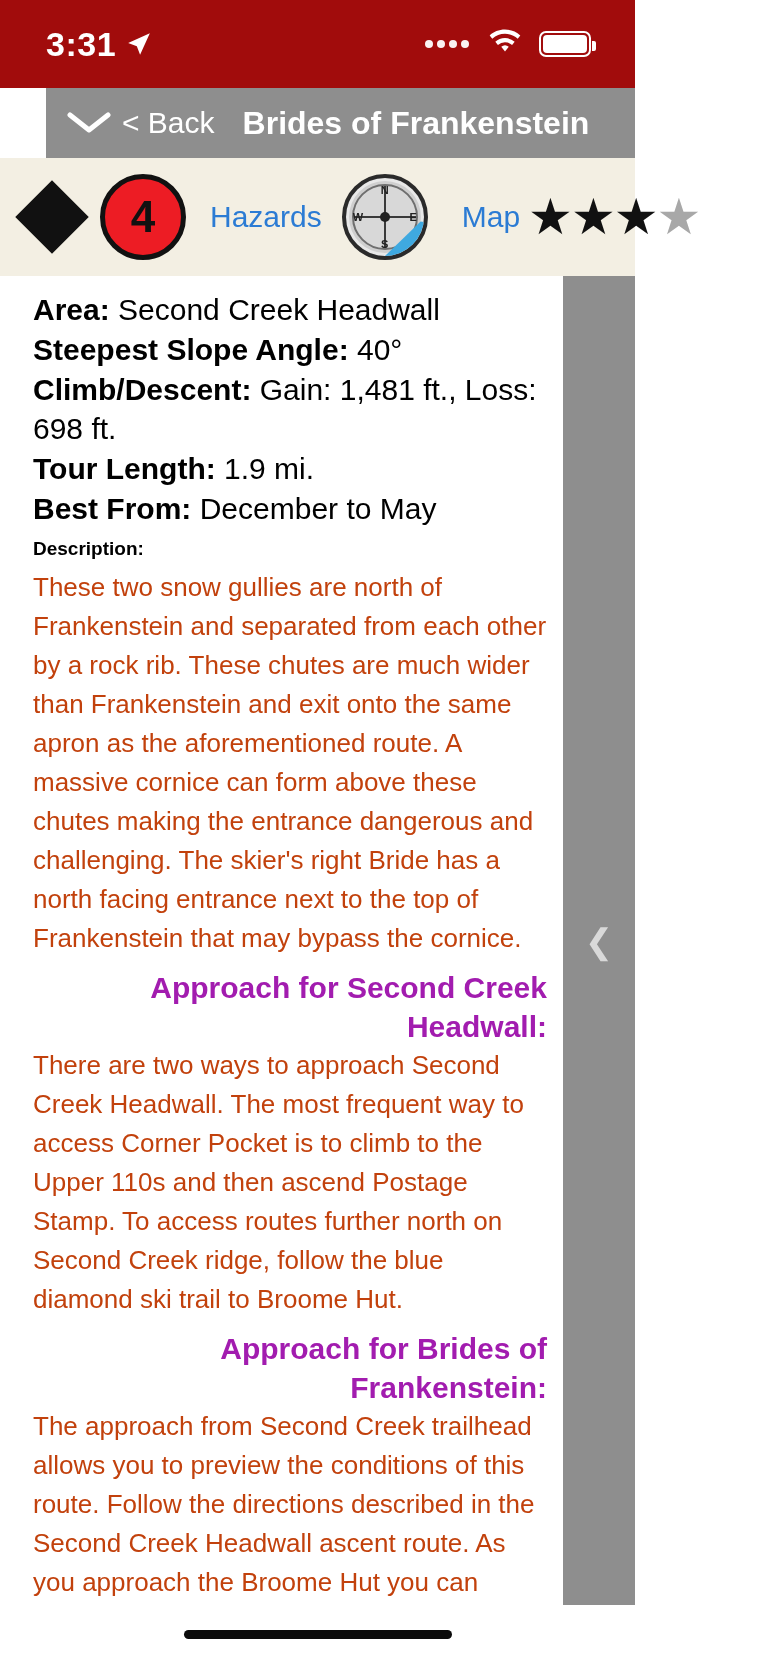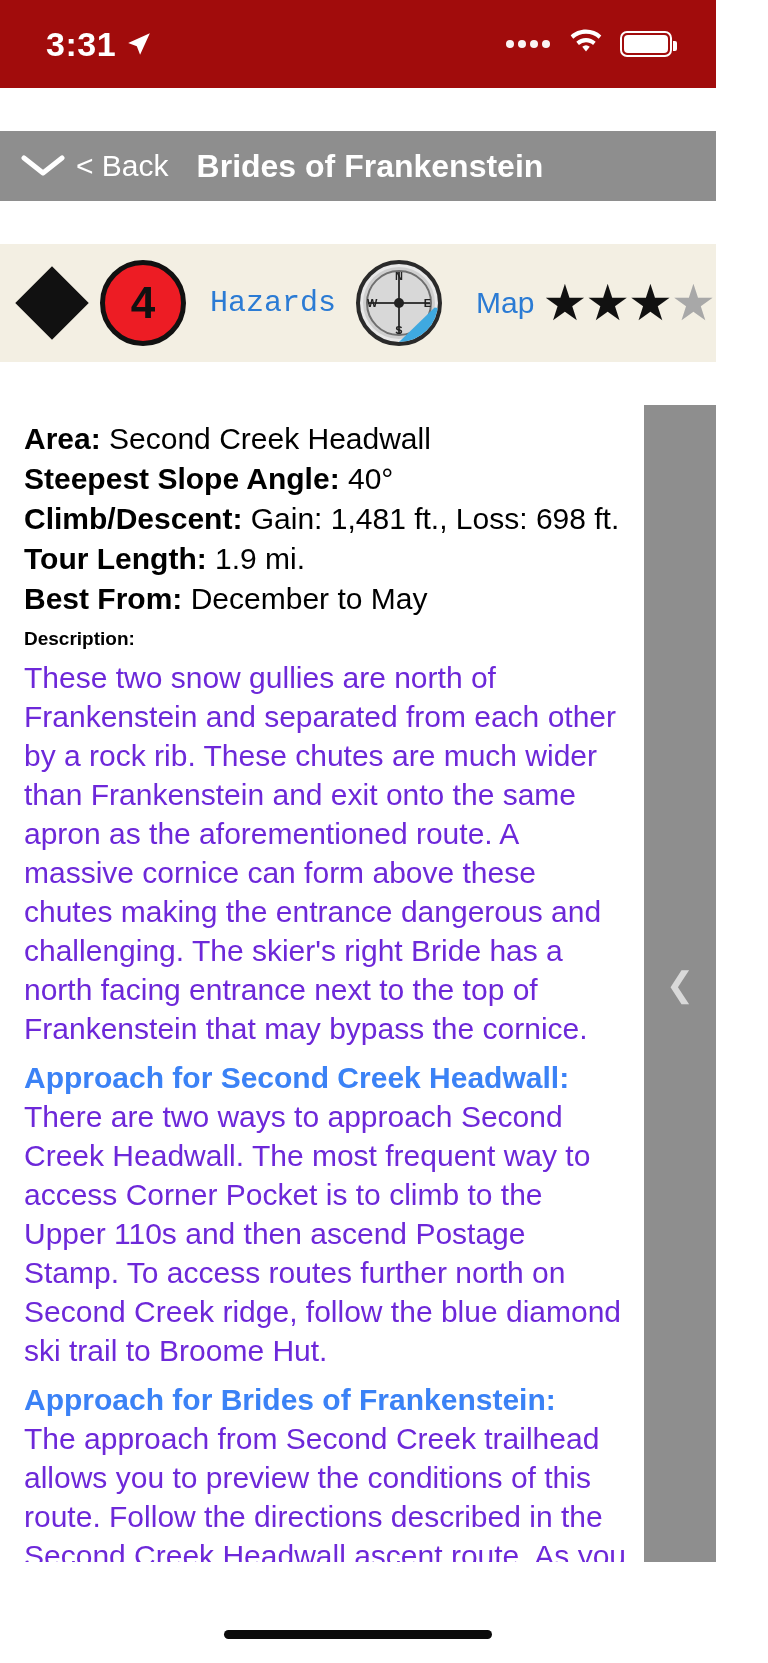--- a/index.html
+++ b/index.html
@@ -5,26 +5,25 @@
   * { box-sizing: border-box; margin: 0; padding: 0; }
   html, body {
     width: 768px;
     height: 1663px;
     background: #ffffff;
     font-family: "Liberation Sans", sans-serif;
     overflow: hidden;
   }
   .phone {
     position: relative;
-    width: 716px;
+    width: 635px;
     height: 1663px;
     background: #ffffff;
     display: flex;
     flex-direction: column;
-    gap: 43px;
   }
 
   
   .statusbar {
     height: 88px;
     background: #9c0f0f;
     background: #a10c0c;
     display: flex;
     align-items: center;
     justify-content: space-between;
@@ -90,20 +89,21 @@
 
   
   .navbar {
     height: 70px;
     background: #8e8e8e;
     display: flex;
     align-items: center;
     color: #ffffff;
     padding-left: 16px;
     flex: 0 0 auto;
+    margin-left: 46px;
   }
   .chevron-down {
     width: 54px;
     display: flex;
     align-items: center;
     justify-content: center;
     cursor: pointer;
   }
   .back-btn {
     font-size: 30px;
@@ -153,21 +153,20 @@
     align-items: center;
     justify-content: center;
     flex: 0 0 auto;
   }
   .hazards-link {
     color: #2b7bd4;
     font-size: 30px;
     margin: 0 10px 0 18px;
     cursor: pointer;
     white-space: nowrap;
-    font-family: Liberation Mono, monospace;
   }
   .map-link {
     color: #2b7bd4;
     font-size: 30px;
     margin-left: 28px;
     cursor: pointer;
     white-space: nowrap;
   }
   .compass {
     width: 86px;
@@ -242,20 +241,21 @@
     flex: 1 1 auto;
     overflow: hidden;
     background: #ffffff;
   }
   .content {
     position: absolute;
     inset: 0;
     right: 72px;
     padding: 14px 16px 0 24px;
     overflow: hidden;
+    margin-left: 9px;
   }
   .right-rail {
     position: absolute;
     top: 0;
     right: 0;
     bottom: 0;
     width: 72px;
     background: #8e8e8e;
     display: flex;
     align-items: center;
@@ -269,31 +269,32 @@
   }
 
   p.line {
     font-size: 30px;
     line-height: 39px;
     color: #000000;
     margin: 0 0 1px 0;
   }
   p.line b { font-weight: 700; }
   p.para {
-    font-size: 30px;
+    font-size: 26px;
     line-height: 39px;
-    color: #6d28d9;
+    color: #c2410c;
     margin: 0;
   }
   h3.sec {
     font-size: 30px;
     line-height: 39px;
     font-weight: 700;
-    color: #3b82f6;
+    color: #a21caf;
     margin: 10px 0 0 0;
+    text-align: right;
   }
   .desc-label {
     font-size: 19px;
     line-height: 39px;
     font-weight: 700;
     margin: 0;
   }
 
   
   .home-bar {

